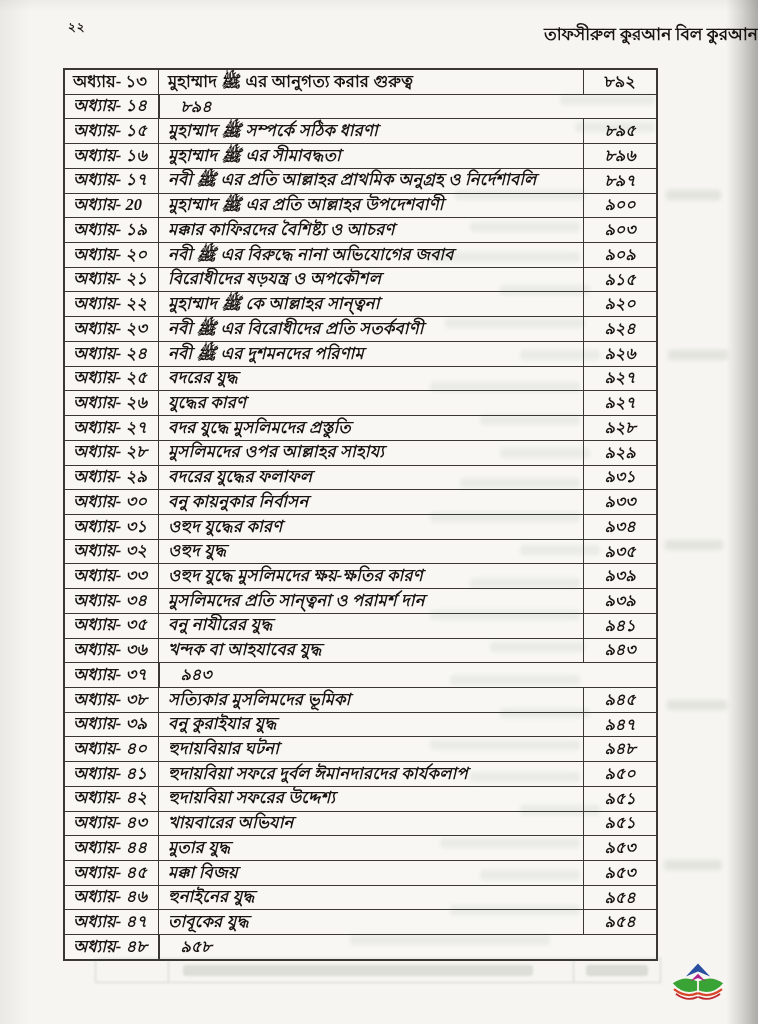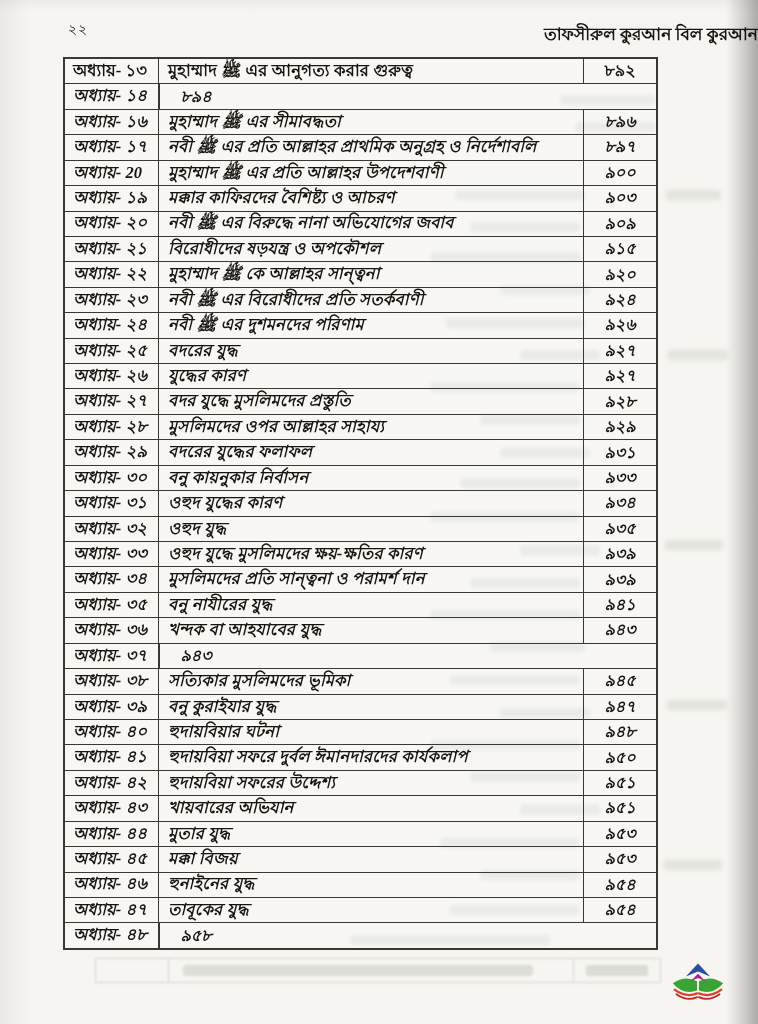--- a/index.html
+++ b/index.html
@@ -22,33 +22,33 @@
     background:
       linear-gradient(to right, rgba(0,0,0,0) 0px, rgba(0,0,0,0) 726px, rgba(140,139,136,.28) 740px, rgba(110,109,106,.55) 758px),
       linear-gradient(to bottom, rgba(0,0,0,.04) 0px, rgba(0,0,0,0) 12px),
       linear-gradient(to left, rgba(0,0,0,0) 96%, rgba(0,0,0,.05) 100%),
       var(--paper);
     color:var(--ink);
   }
   
   .page-num{
     position:absolute;left:68px;top:18px;
-    font-size:14px;font-weight:400;letter-spacing:1px;
+    font-size:12px;font-weight:700;letter-spacing:1px;
   }
   .page-title{
     position:absolute;left:0;top:21px;width:758px;
     text-align:right;font-size:17px;font-weight:700;
   }
   .corner-mark{
     position:absolute;right:116px;top:30px;
     color:#a9a8a4;font-size:11px;letter-spacing:2px;font-weight:700;
   }
   
   .toc-table{
-    position:absolute;left:63px;top:57px;width:595px;height:893px;
+    position:absolute;left:63px;top:68px;width:595px;height:893px;
     border:2px solid var(--border);
     display:flex;flex-direction:column;
     background:rgba(255,255,255,.25);
     box-sizing:border-box;
     text-align:center;
   }
   .row{display:flex;flex:1;min-height:0;}
   .row + .row{border-top:1.4px solid var(--border);font-style:italic;}
   .cell{
     display:flex;align-items:center;
@@ -132,20 +132,25 @@
       <div class="row">
         <div class="cell cell-chapter">অধ্যায়- ১৩</div>
         <div class="cell cell-title">মুহাম্মাদ ﷺ এর আনুগত্য করার গুরুত্ব</div>
         <div class="cell cell-page">৮৯২</div>
       </div>
       <div class="row">
         <div class="cell cell-chapter">অধ্যায়- ১৪</div>
         <div class="cell cell-page">৮৯৪</div>
       </div>
       <div class="row">
+        <div class="cell cell-chapter">অধ্যায়- ১৫</div>
+        <div class="cell cell-title">মুহাম্মাদ ﷺ সম্পর্কে সঠিক ধারণা</div>
+        <div class="cell cell-page">৮৯৫</div>
+      </div>
+      <div class="row">
         <div class="cell cell-chapter">অধ্যায়- ১৬</div>
         <div class="cell cell-title">মুহাম্মাদ ﷺ এর সীমাবদ্ধতা</div>
         <div class="cell cell-page">৮৯৬</div>
       </div>
       <div class="row">
         <div class="cell cell-chapter">অধ্যায়- ১৭</div>
         <div class="cell cell-title">নবী ﷺ এর প্রতি আল্লাহর প্রাথমিক অনুগ্রহ ও নির্দেশাবলি</div>
         <div class="cell cell-page">৮৯৭</div>
       </div>
       <div class="row">

